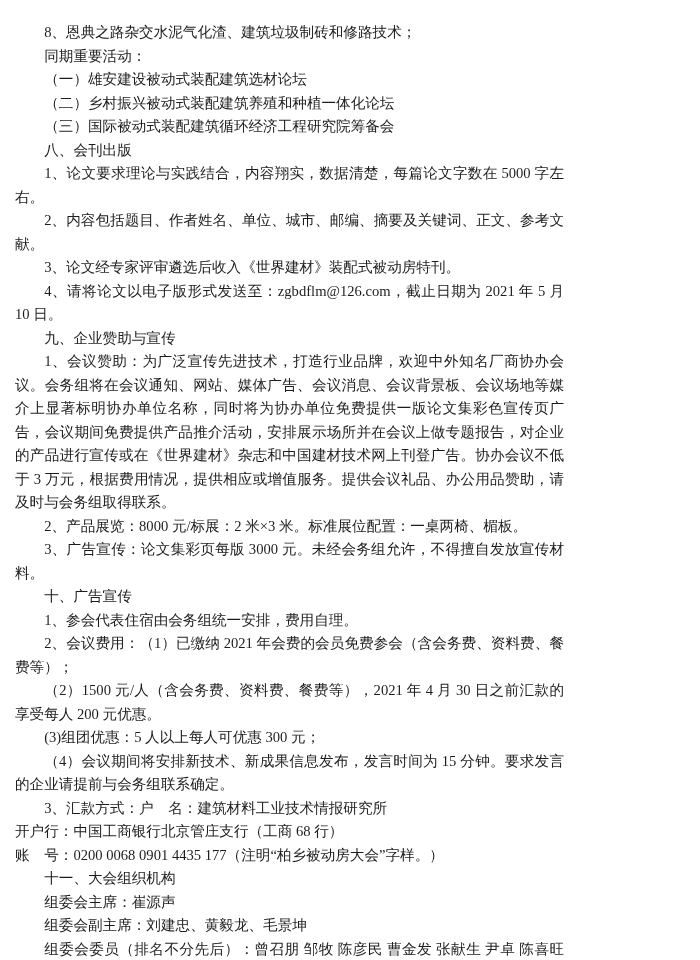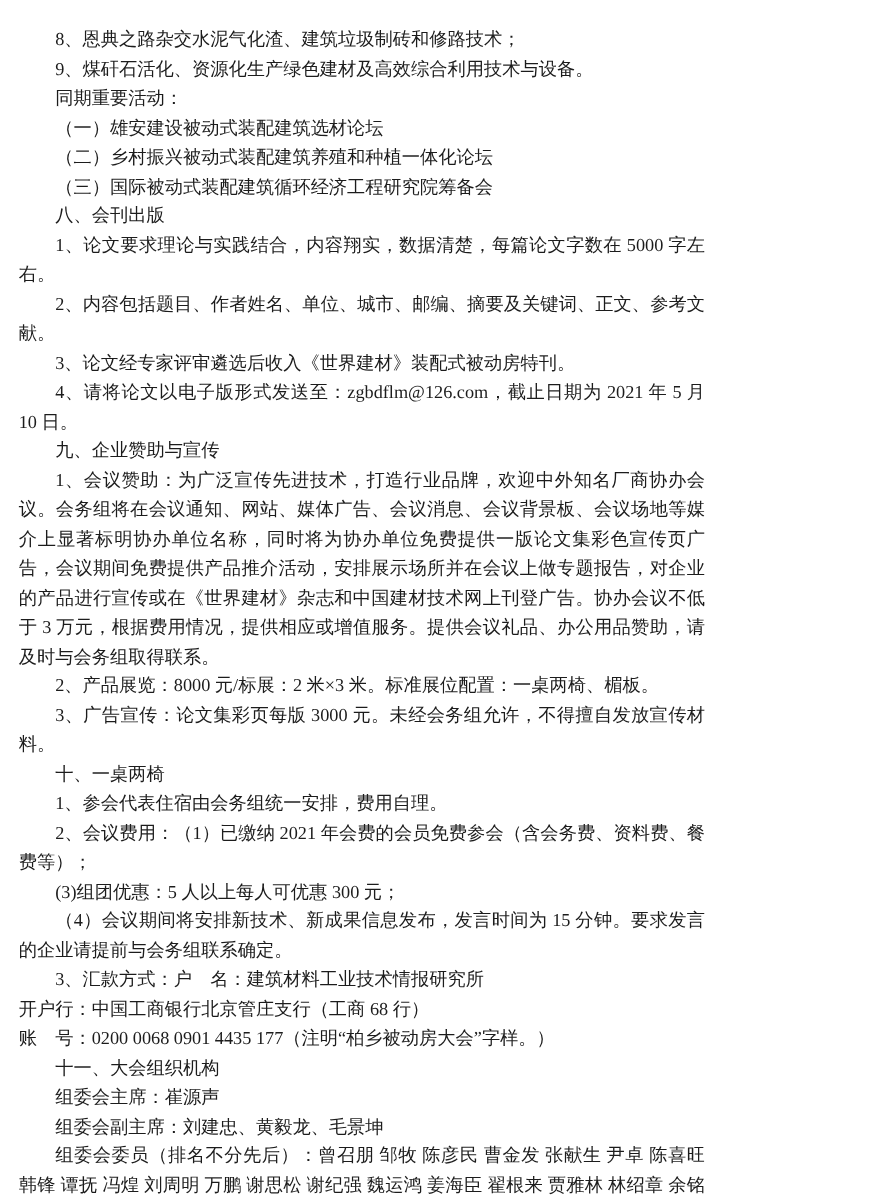--- a/index.html
+++ b/index.html
@@ -19,37 +19,37 @@
   .page p { margin: 0; text-align: justify; }
   .indent { text-indent: 2em; }
   .bold { font-weight: 400; }
   .hang { margin-left: 118px; font-family: Liberation Serif, serif; }
 </style>
 </head>
 <body>
 
 <div class="page">
   <p class="indent">8、恩典之路杂交水泥气化渣、建筑垃圾制砖和修路技术；</p>
-  <p class="indent">9、煤矸石活化、资源化生产绿色建材及高效综合利用技术与设备。</p>
   <p class="indent bold">同期重要活动：</p>
   <p class="indent">（一）雄安建设被动式装配建筑选材论坛</p>
   <p class="indent">（二）乡村振兴被动式装配建筑养殖和种植一体化论坛</p>
   <p class="indent">（三）国际被动式装配建筑循环经济工程研究院筹备会</p>
   <p class="indent bold">八、会刊出版</p>
   <p class="indent">1、论文要求理论与实践结合，内容翔实，数据清楚，每篇论文字数在 5000 字左右。</p>
   <p class="indent">2、内容包括题目、作者姓名、单位、城市、邮编、摘要及关键词、正文、参考文献。</p>
   <p class="indent">3、论文经专家评审遴选后收入《世界建材》装配式被动房特刊。</p>
   <p class="indent"><span>4、请将论文以电子版形式发送至：</span><span>zgbdflm@126.com</span><span>，截止日期为 2021 年 5 月 10 日。</span></p>
   <p class="indent bold">九、企业赞助与宣传</p>
   <p class="indent">1、会议赞助：为广泛宣传先进技术，打造行业品牌，欢迎中外知名厂商协办会议。会务组将在会议通知、网站、媒体广告、会议消息、会议背景板、会议场地等媒介上显著标明协办单位名称，同时将为协办单位免费提供一版论文集彩色宣传页广告，会议期间免费提供产品推介活动，安排展示场所并在会议上做专题报告，对企业的产品进行宣传或在《世界建材》杂志和中国建材技术网上刊登广告。协办会议不低于 3 万元，根据费用情况，提供相应或增值服务。提供会议礼品、办公用品赞助，请及时与会务组取得联系。</p>
   <p class="indent">2、产品展览：8000 元/标展：2 米×3 米。标准展位配置：一桌两椅、楣板。</p>
   <p class="indent">3、广告宣传：论文集彩页每版 3000 元。未经会务组允许，不得擅自发放宣传材料。</p>
-  <p class="indent bold">十、一桌两椅</p>
+  <p class="indent bold">十、广告宣传</p>
   <p class="indent">1、参会代表住宿由会务组统一安排，费用自理。</p>
   <p class="indent">2、会议费用：（1）已缴纳 2021 年会费的会员免费参会（含会务费、资料费、餐费等）；</p>
+  <p class="indent">（2）1500 元/人（含会务费、资料费、餐费等），2021 年 4 月 30 日之前汇款的享受每人 200 元优惠。</p>
   <p class="indent">(3)组团优惠：5 人以上每人可优惠 300 元；</p>
   <p class="indent">（4）会议期间将安排新技术、新成果信息发布，发言时间为 15 分钟。要求发言的企业请提前与会务组联系确定。</p>
   <p class="indent">3、汇款方式：户　名：建筑材料工业技术情报研究所</p>
   <p class="hang">开户行：中国工商银行北京管庄支行（工商 68 行）</p>
   <p class="hang">账　号：0200 0068 0901 4435 177（注明“柏乡被动房大会”字样。）</p>
   <p class="indent bold">十一、大会组织机构</p>
   <p class="indent">组委会主席：崔源声</p>
   <p class="indent">组委会副主席：刘建忠、黄毅龙、毛景坤</p>
   <p class="indent">组委会委员（排名不分先后）：曾召朋 邹牧 陈彦民 曹金发 张献生 尹卓 陈喜旺 韩锋 谭抚 冯煌 刘周明 万鹏 谢思松 谢纪强 魏运鸿 姜海臣 翟根来 贾雅林 林绍章 余铭哲 王晓军 张华 乔君慧 史纯钢 杜邦 吕德斌 李兆生 高纪凡 甄景文 马明亮 马振珠 韩世涛 张延君 吕裕清 田桂萍 陈建龙 赵福义 刑铭 李均华 古丽 郭朝连</p>
 

